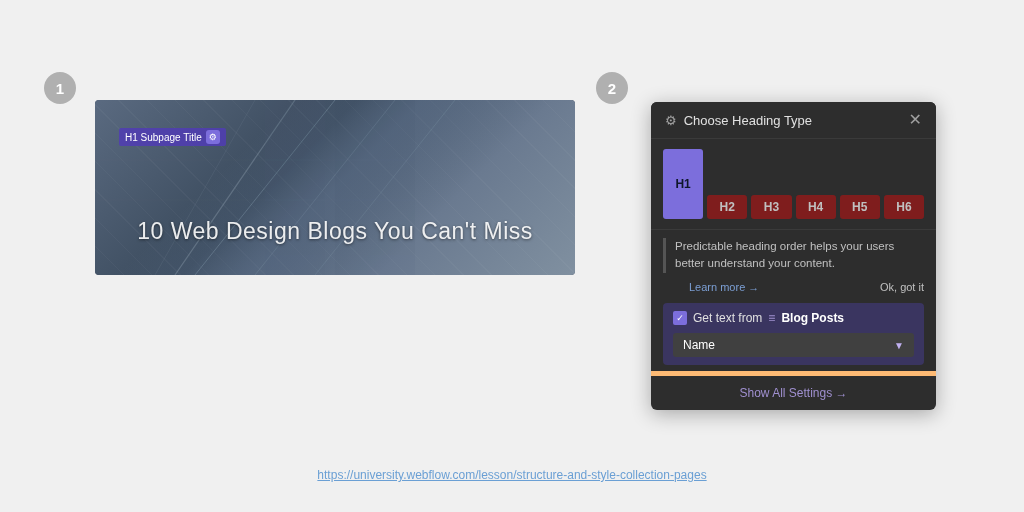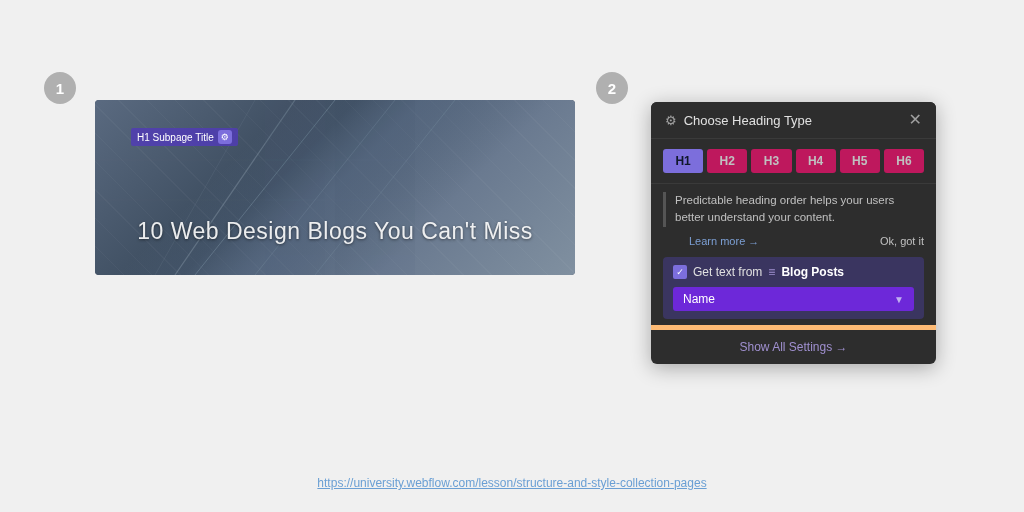--- a/index.html
+++ b/index.html
@@ -55,21 +55,21 @@
       position: absolute;
       inset: 0;
       background:
         linear-gradient(135deg, transparent 30%, rgba(100,120,150,0.4) 50%, transparent 70%),
         repeating-linear-gradient(45deg, rgba(255,255,255,0.03) 0px, rgba(255,255,255,0.03) 1px, transparent 1px, transparent 20px);
     }
 
     .subpage-tag {
       position: absolute;
       top: 28px;
-      left: 36px;
+      left: 24px;
       background: rgba(80, 60, 180, 0.85);
       color: #fff;
       font-size: 10px;
       padding: 2px 6px;
       border-radius: 2px;
       display: flex;
       align-items: center;
       gap: 4px;
     }
 
@@ -157,22 +157,23 @@
       cursor: pointer;
       text-align: center;
     }
 
     .h-btn.active {
       background: #7c6edc;
       color: #0f172a;
     }
 
     .h-btn.inactive {
-      background: #be185d;
+      background: #7f1d1d;
       color: #c0c0c0;
+      margin-top: 46px;
     }
 
     .info-text {
       color: #c0c0c0;
       font-size: 11.5px;
       line-height: 1.5;
       border-left: 3px solid #555;
       padding-left: 9px;
     }
 
@@ -233,21 +234,21 @@
       font-size: 12px;
     }
 
     .source-name {
       font-weight: 600;
       color: #fff;
     }
 
     .name-dropdown {
       width: 100%;
-      background: #6d28d9;
+      background: #404040;
       border: none;
       border-radius: 3px;
       color: #fff;
       padding: 5px 10px;
       font-size: 12px;
       cursor: pointer;
       appearance: none;
       -webkit-appearance: none;
       position: relative;
     }
@@ -277,21 +278,21 @@
       margin-top: 6px;
     }
 
     .show-settings span {
       color: #a090d0;
     }
 
     
     .footer-link {
       position: absolute;
-      bottom: 22px;
+      bottom: 30px;
       left: 0;
       right: 0;
       text-align: center;
       color: #6a9fd4;
       font-size: 12px;
       text-decoration: underline;
       cursor: pointer;
     }
   </style>
 </head>

